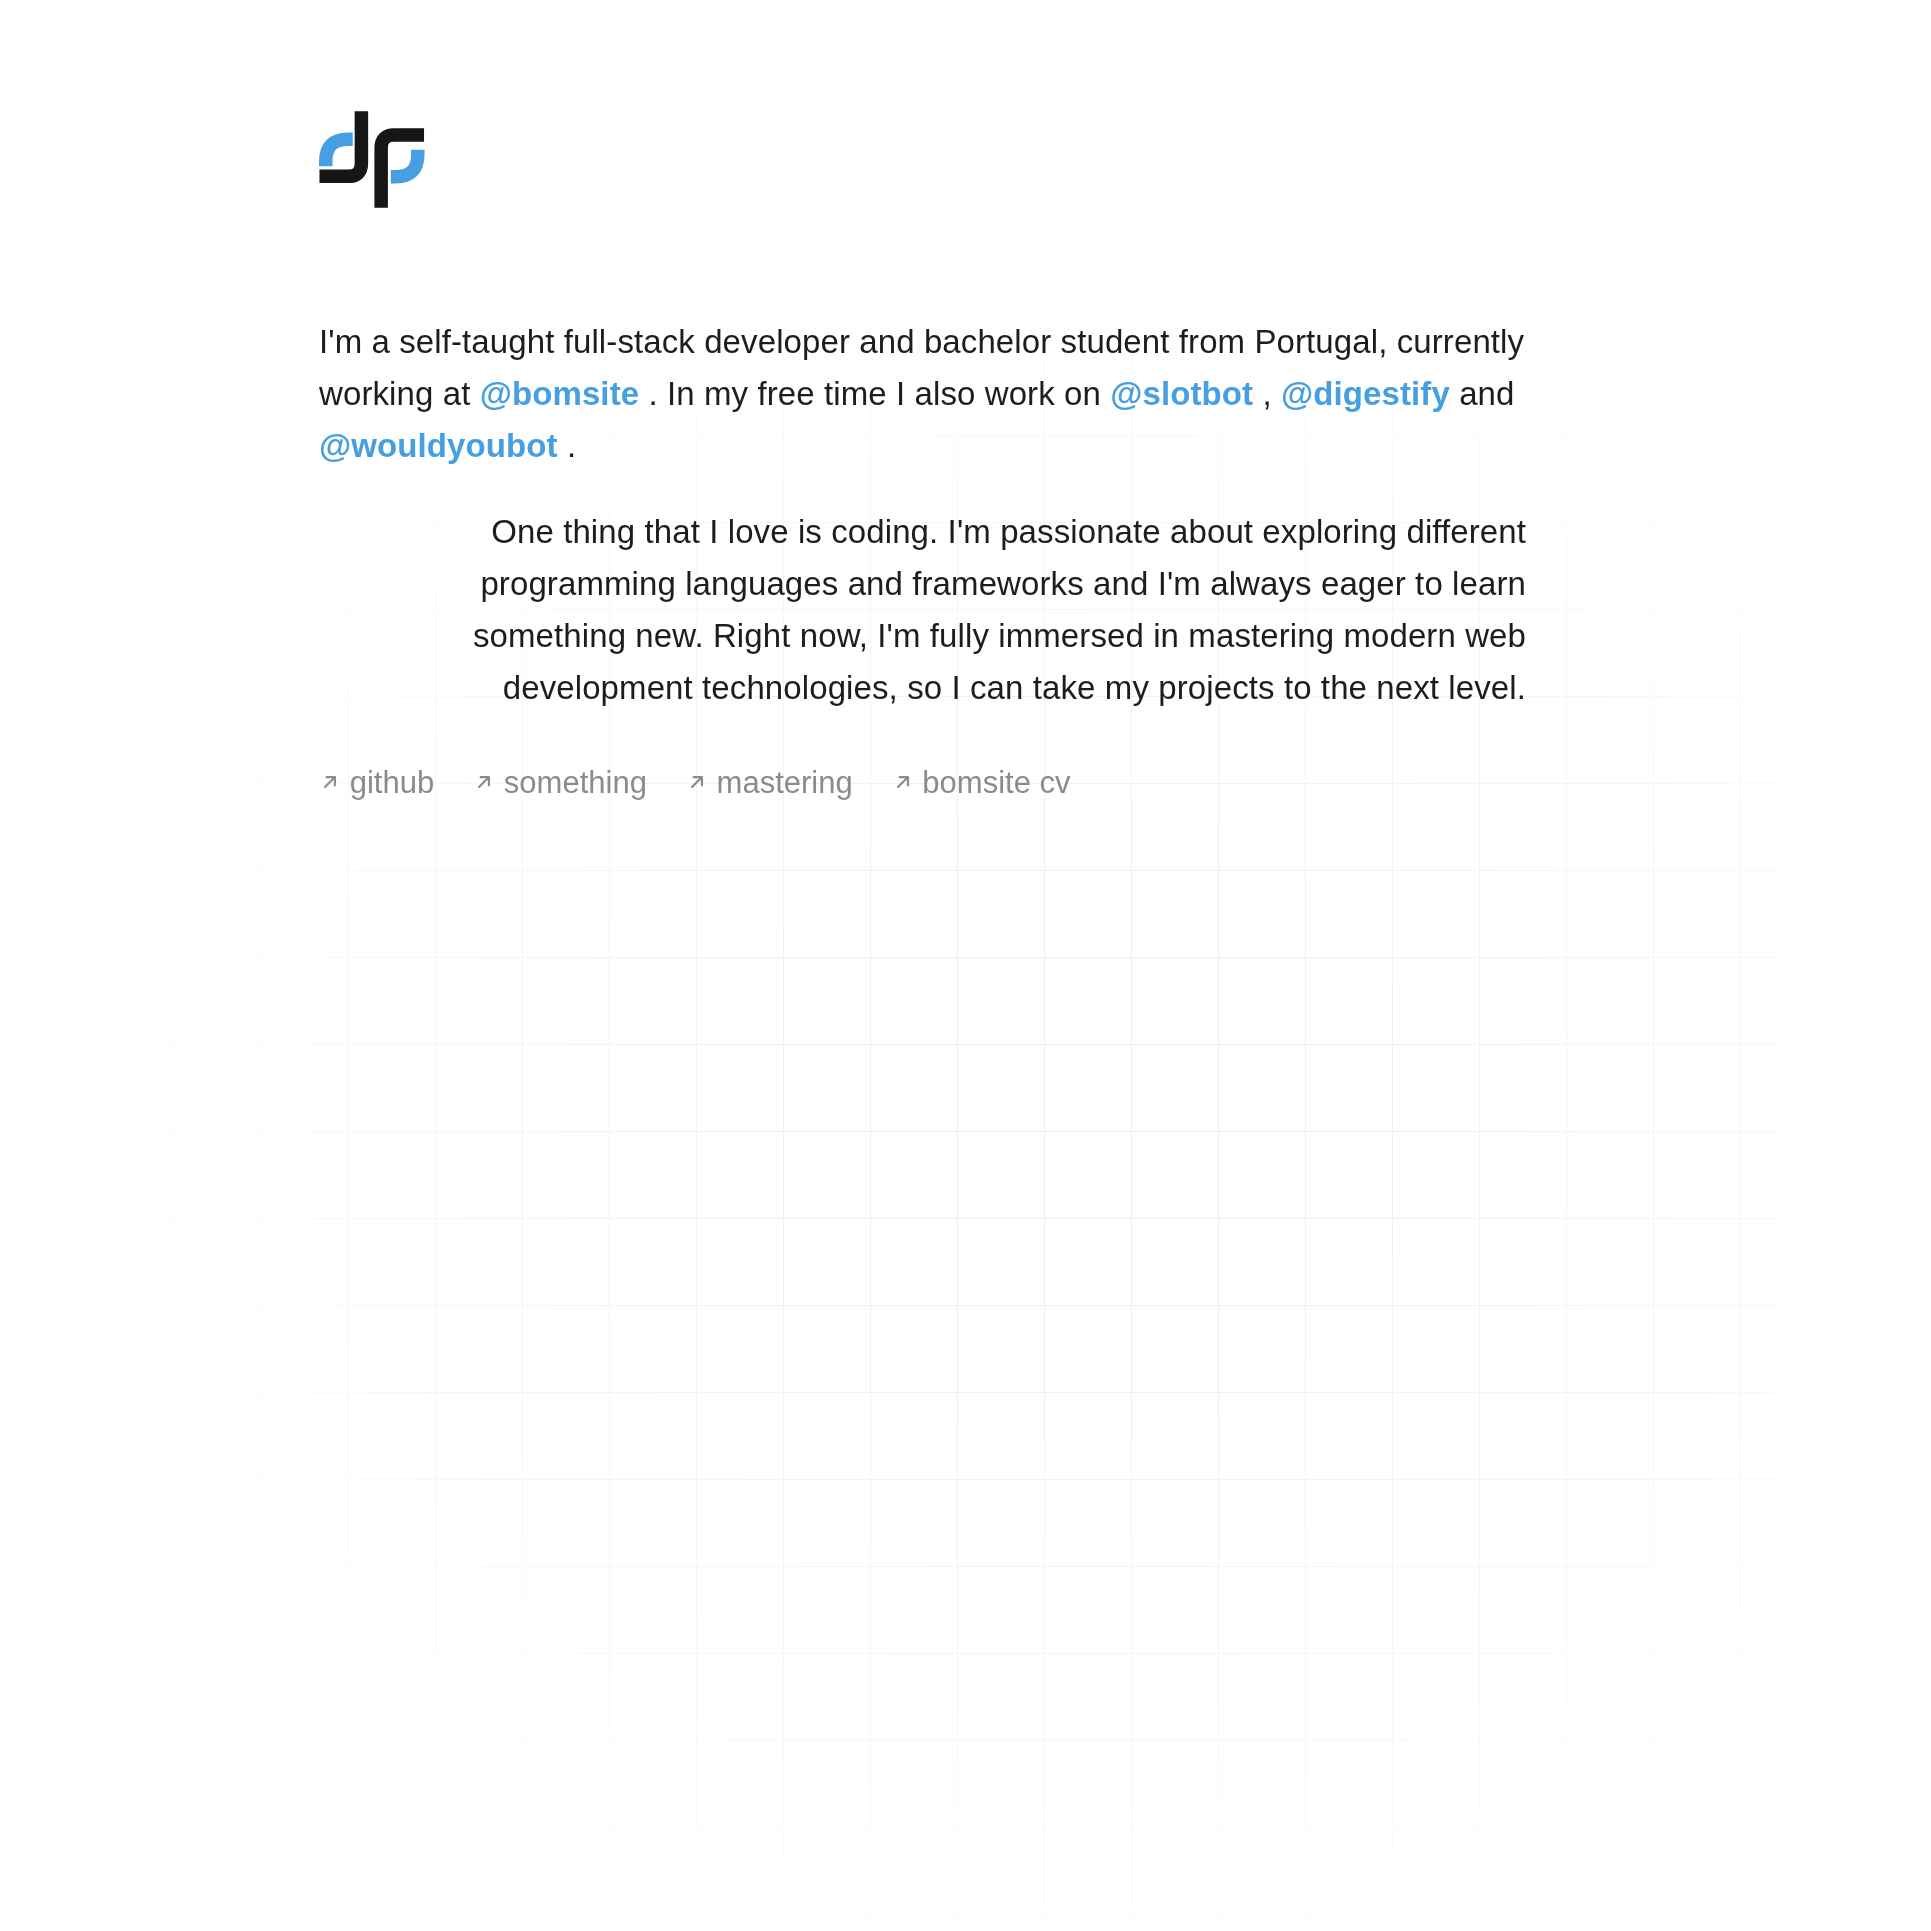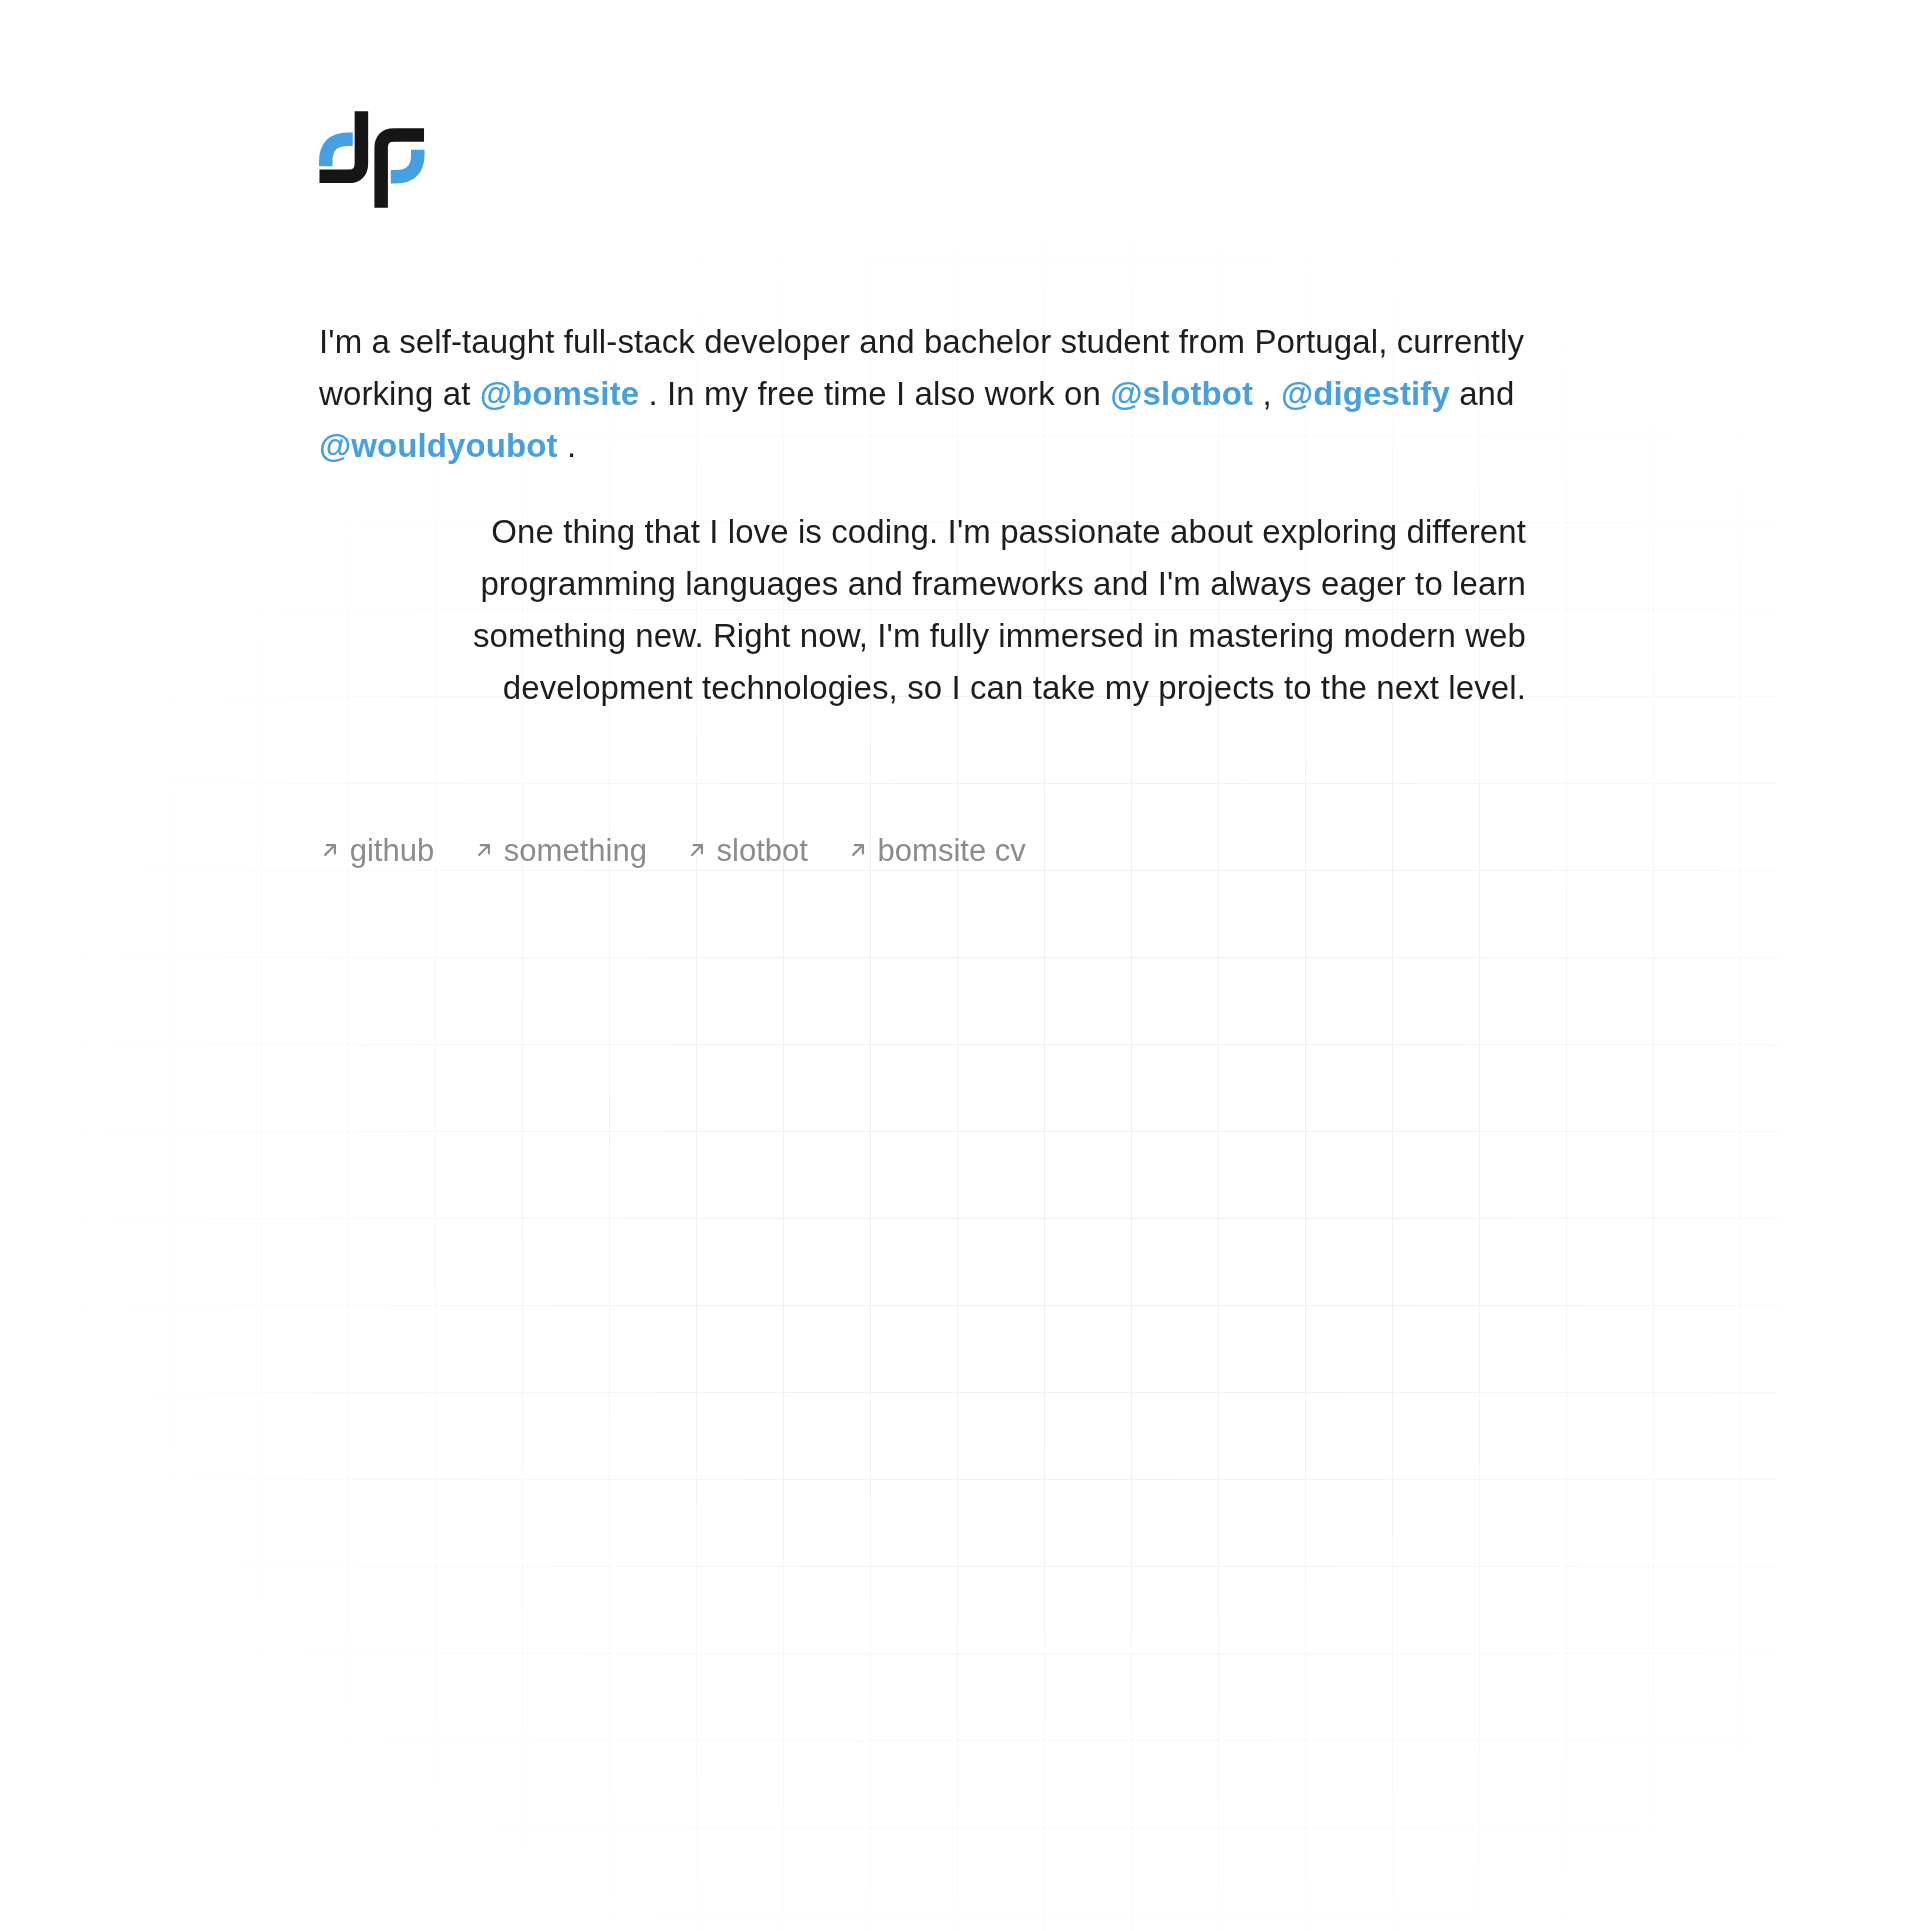--- a/index.html
+++ b/index.html
@@ -52,21 +52,21 @@
     line-height:52px;
     letter-spacing:0.1px;
     text-align:right;
   }
   .mention{
     color:var(--accent);
     font-weight:700;
     text-decoration:none;
   }
   .footer-links{
-    margin-top:118px;
+    margin-top:50px;
     display:flex;
     align-items:flex-start;
     gap:39px;
   }
   .footer-link{
     display:inline-flex;
     align-items:center;
     gap:8.7px;
     color:var(--muted);
     font-size:31px;
@@ -121,21 +121,21 @@
     <svg class="arrow" viewBox="0 0 24 24" aria-hidden="true">
       <path d="M6.6 17.4 L17.4 6.6 M8.4 6.6 L17.4 6.6 L17.4 15.6"></path>
     </svg>
     <span class="footer-label">something</span>
   </a>
 
   <a class="footer-link" href="#">
     <svg class="arrow" viewBox="0 0 24 24" aria-hidden="true">
       <path d="M6.6 17.4 L17.4 6.6 M8.4 6.6 L17.4 6.6 L17.4 15.6"></path>
     </svg>
-    <span class="footer-label">slotbot</span>
+    <span class="footer-label">mastering</span>
   </a>
 
   <a class="footer-link" href="#">
     <svg class="arrow" viewBox="0 0 24 24" aria-hidden="true">
       <path d="M6.6 17.4 L17.4 6.6 M8.4 6.6 L17.4 6.6 L17.4 15.6"></path>
     </svg>
     <span class="footer-label">bomsite cv</span>
   </a>
 </nav>
 

